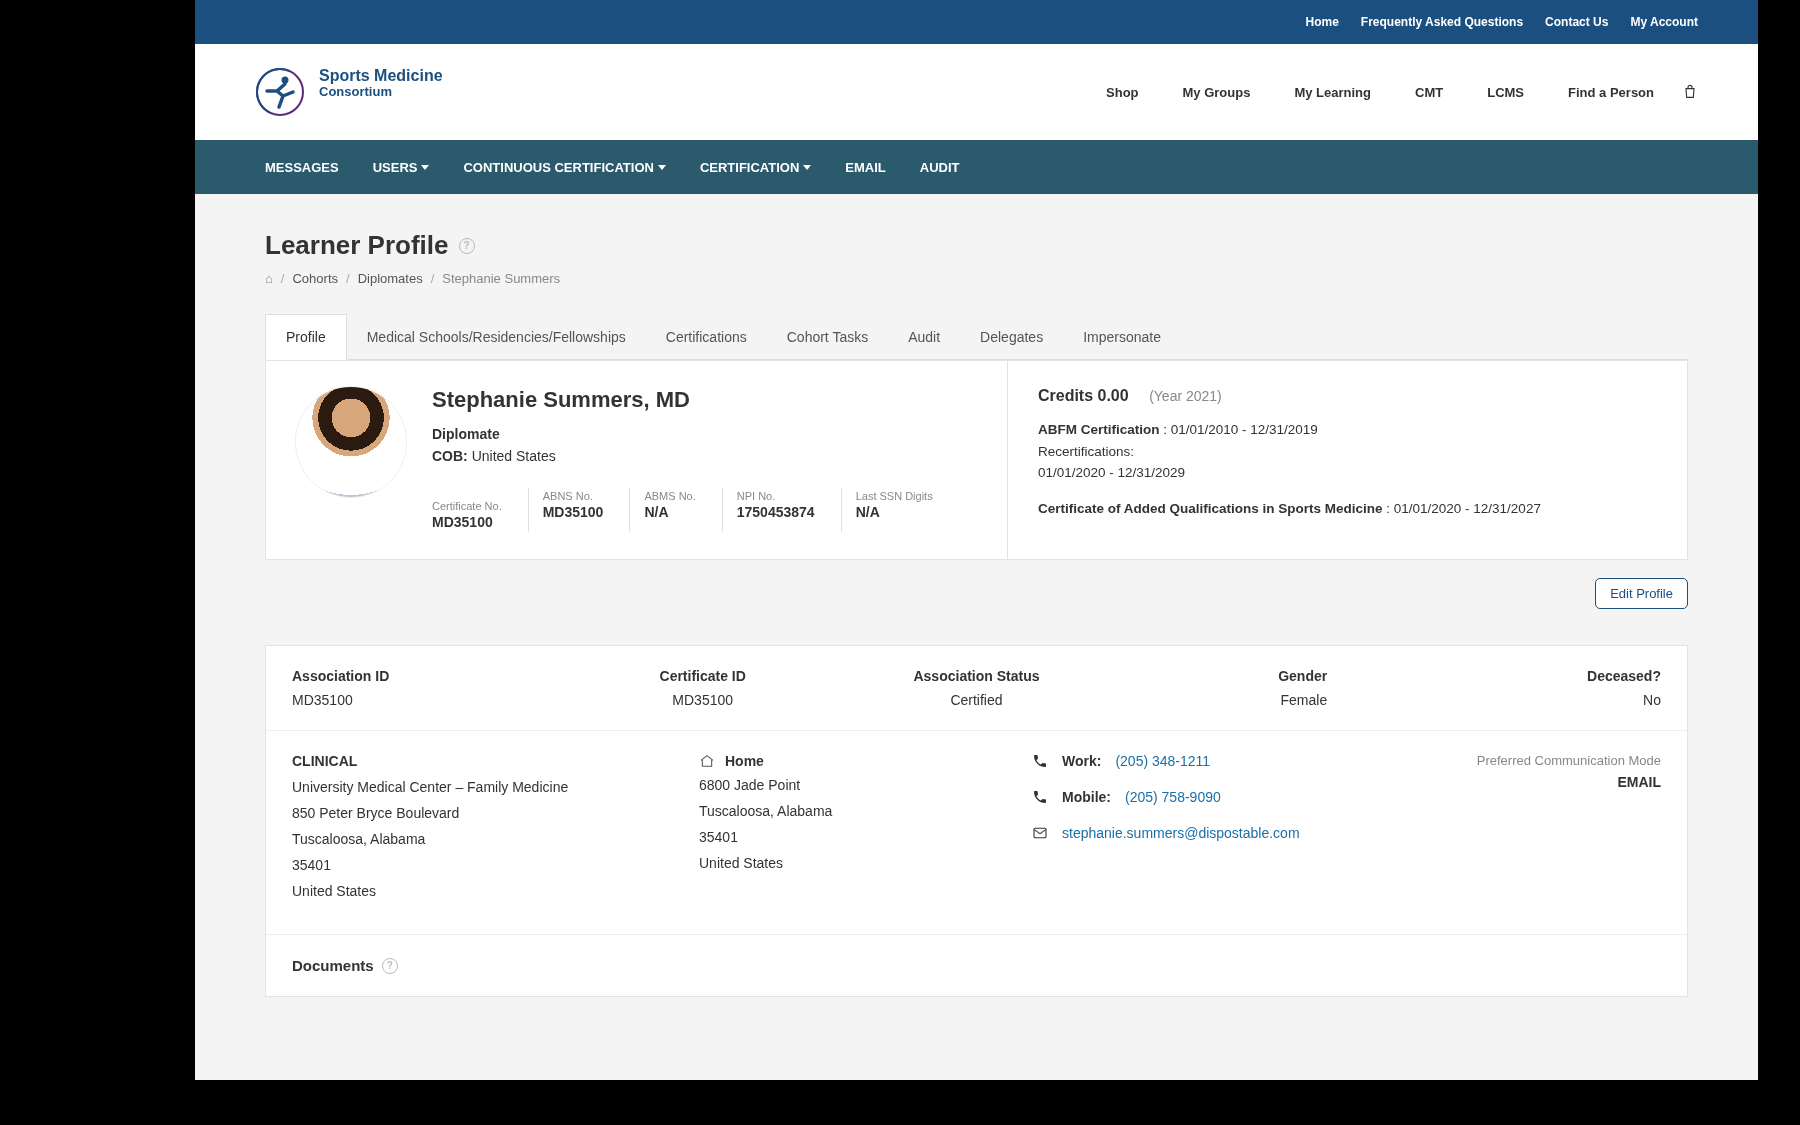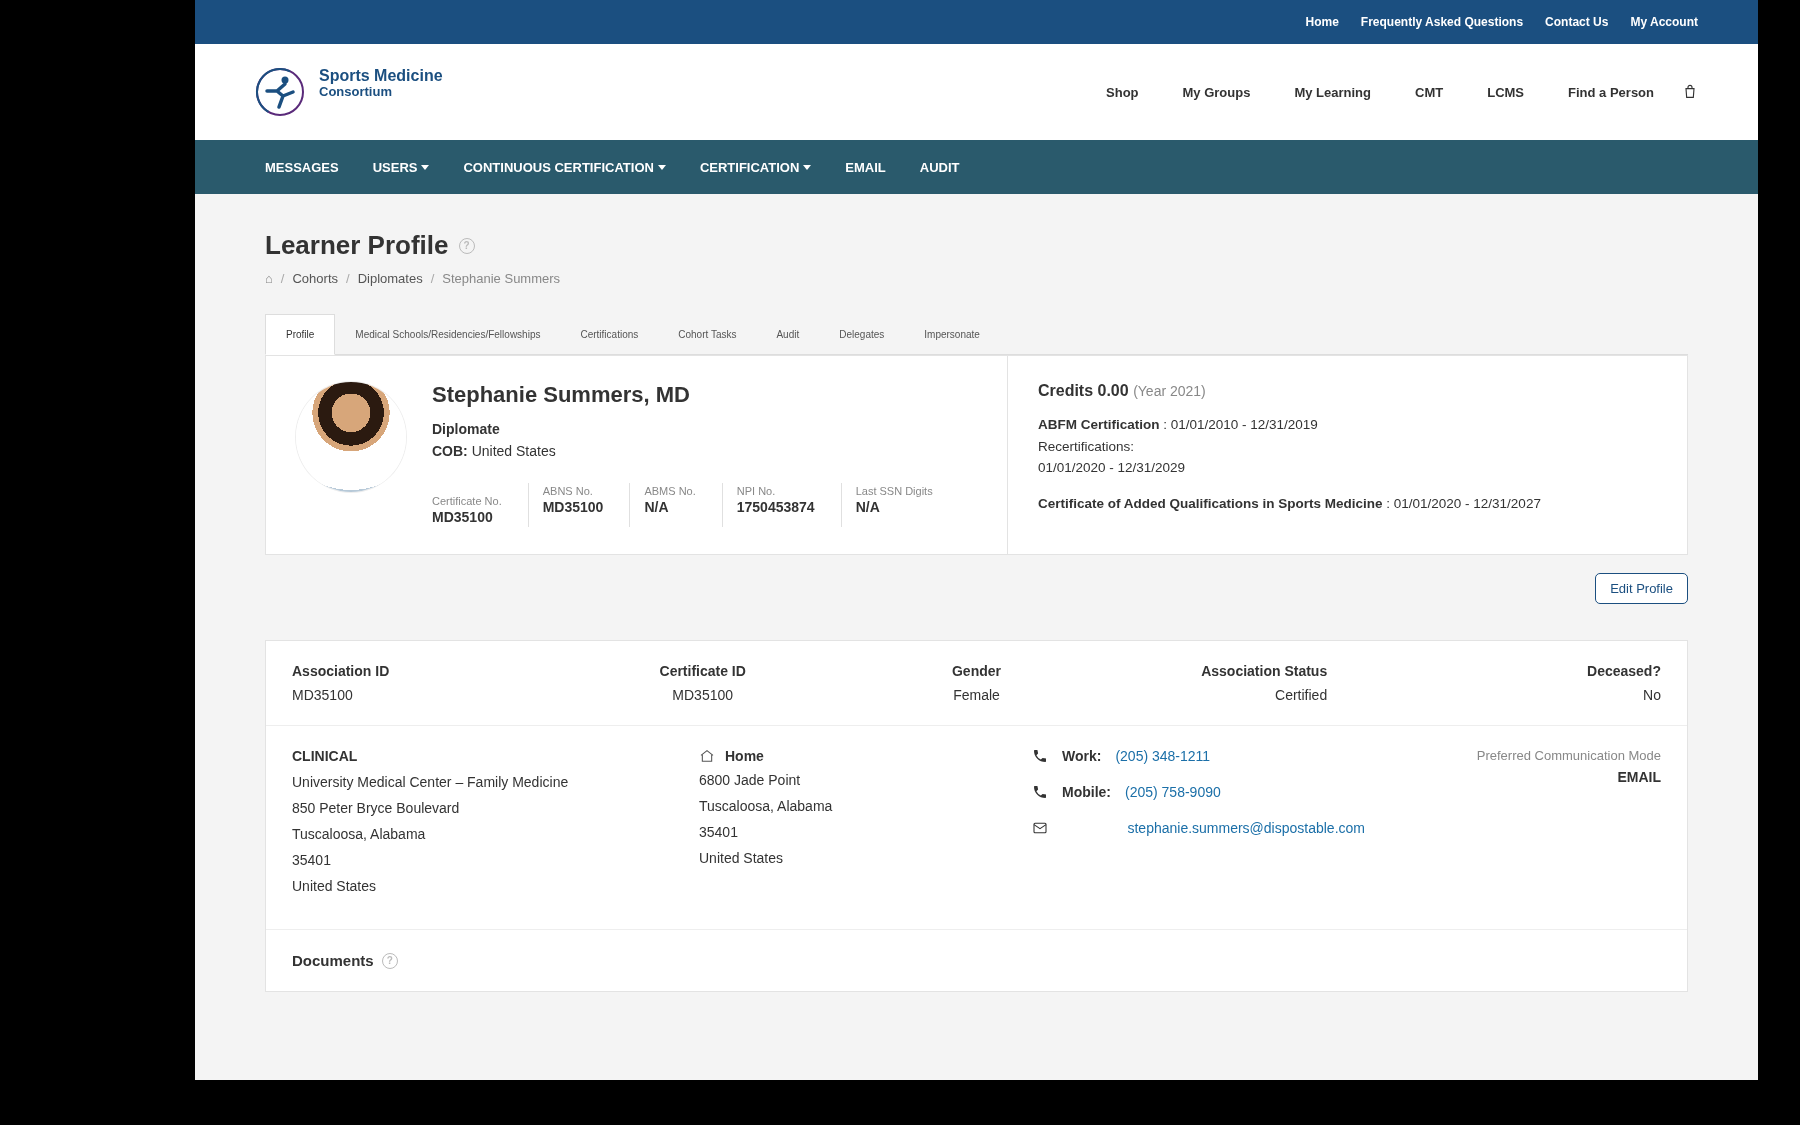--- a/index.html
+++ b/index.html
@@ -124,21 +124,21 @@
   .breadcrumb .sep { color: #aaa; }
   .home-icon-mini { font-size: 13px; color: #888; }
   
   .tabs {
     margin-top: 28px;
     display: flex;
     border-bottom: 1px solid #ddd;
   }
   .tab {
     padding: 14px 20px;
-    font-size: 10px;
+    font-size: 14px;
     color: #555;
     background: transparent;
     border: none;
     cursor: pointer;
   }
   .tab.active {
     background: #fff;
     border: 1px solid #ddd;
     border-bottom: 1px solid #fff;
     margin-bottom: -1px;
@@ -189,21 +189,21 @@
   }
   .id-cell {
     padding: 2px 26px 2px 0;
     border-left: 1px solid #e0e0e0;
     padding-left: 14px;
   }
   .id-cell:first-child { border-left: none; padding-left: 0; margin-top: 10px; }
   .id-lbl { font-size: 11px; color: #888; }
   .id-val { font-size: 14px; font-weight: 700; color: #333; margin-top: 2px; }
   .credits-head { font-weight: 700; font-size: 16px; }
-  .credits-head .yr { color: #888; font-weight: 400; font-size: 14px; margin-left: 0; }
+  .credits-head .yr { color: #888; font-weight: 400; font-size: 14px; margin-left: 16px; }
   .cr-line { margin-top: 14px; font-size: 13.5px; line-height: 1.6; }
   .cr-line b { font-weight: 700; }
   
   .edit-row {
     display: flex;
     justify-content: flex-end;
     margin-top: 18px;
   }
   .edit-btn {
     border: 1px solid #1b4f80;
@@ -237,21 +237,21 @@
     grid-template-columns: 1.1fr 0.9fr 0.9fr 0.8fr;
     padding: 22px 26px 30px;
     font-size: 14px;
   }
   .info-bottom .hdr { font-weight: 700; margin-bottom: 6px; }
   .info-bottom .line { line-height: 1.85; }
   .home-lbl { display: inline-flex; align-items: center; gap: 10px; font-weight: 700; margin-bottom: 4px; }
   .phn { display: flex; align-items: center; gap: 14px; margin-bottom: 20px;}
   .phn .lbl { font-weight: 700; }
   .phn a, .email a { color: #1b6fa8; text-decoration: none; }
-  .email { display: flex; align-items: center; gap: 14px; justify-content: space-between; }
+  .email { display: flex; align-items: center; gap: 14px; }
   .pcm-lbl { color: #888; font-size: 13px; }
   .pcm-val { font-weight: 700; margin-top: 6px; }
   .docs-hdr {
     padding: 22px 26px;
     font-weight: 700;
     font-size: 15px;
     border-top: 1px solid #eee;
     display: flex;
     align-items: center;
     gap: 8px;
@@ -411,26 +411,26 @@
       <div class="info-top">
         <div class="col">
           <div class="lbl">Association ID</div>
           <div class="val">MD35100</div>
         </div>
         <div class="col">
           <div class="lbl">Certificate ID</div>
           <div class="val">MD35100</div>
         </div>
         <div class="col">
+          <div class="lbl">Association Status</div>
+          <div class="val">Certified</div>
+        </div>
+        <div class="col">
           <div class="lbl">Gender</div>
           <div class="val">Female</div>
-        </div>
-        <div class="col">
-          <div class="lbl">Association Status</div>
-          <div class="val">Certified</div>
         </div>
         <div class="col">
           <div class="lbl">Deceased?</div>
           <div class="val">No</div>
         </div>
       </div>
 
       <div class="info-bottom">
         <div>
           <div class="hdr">CLINICAL</div>

